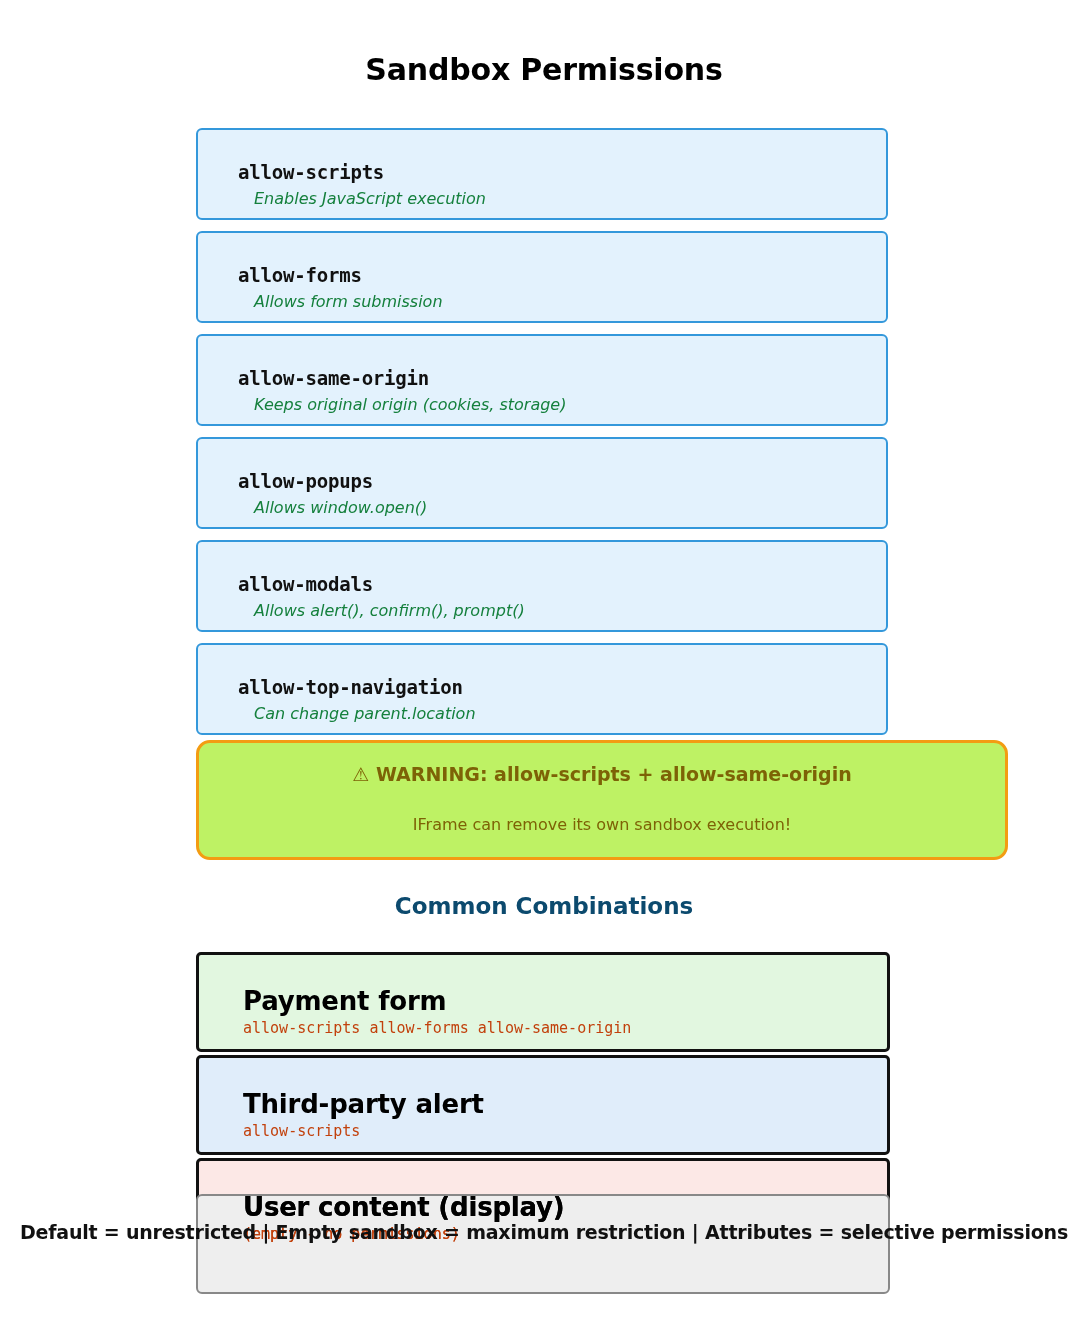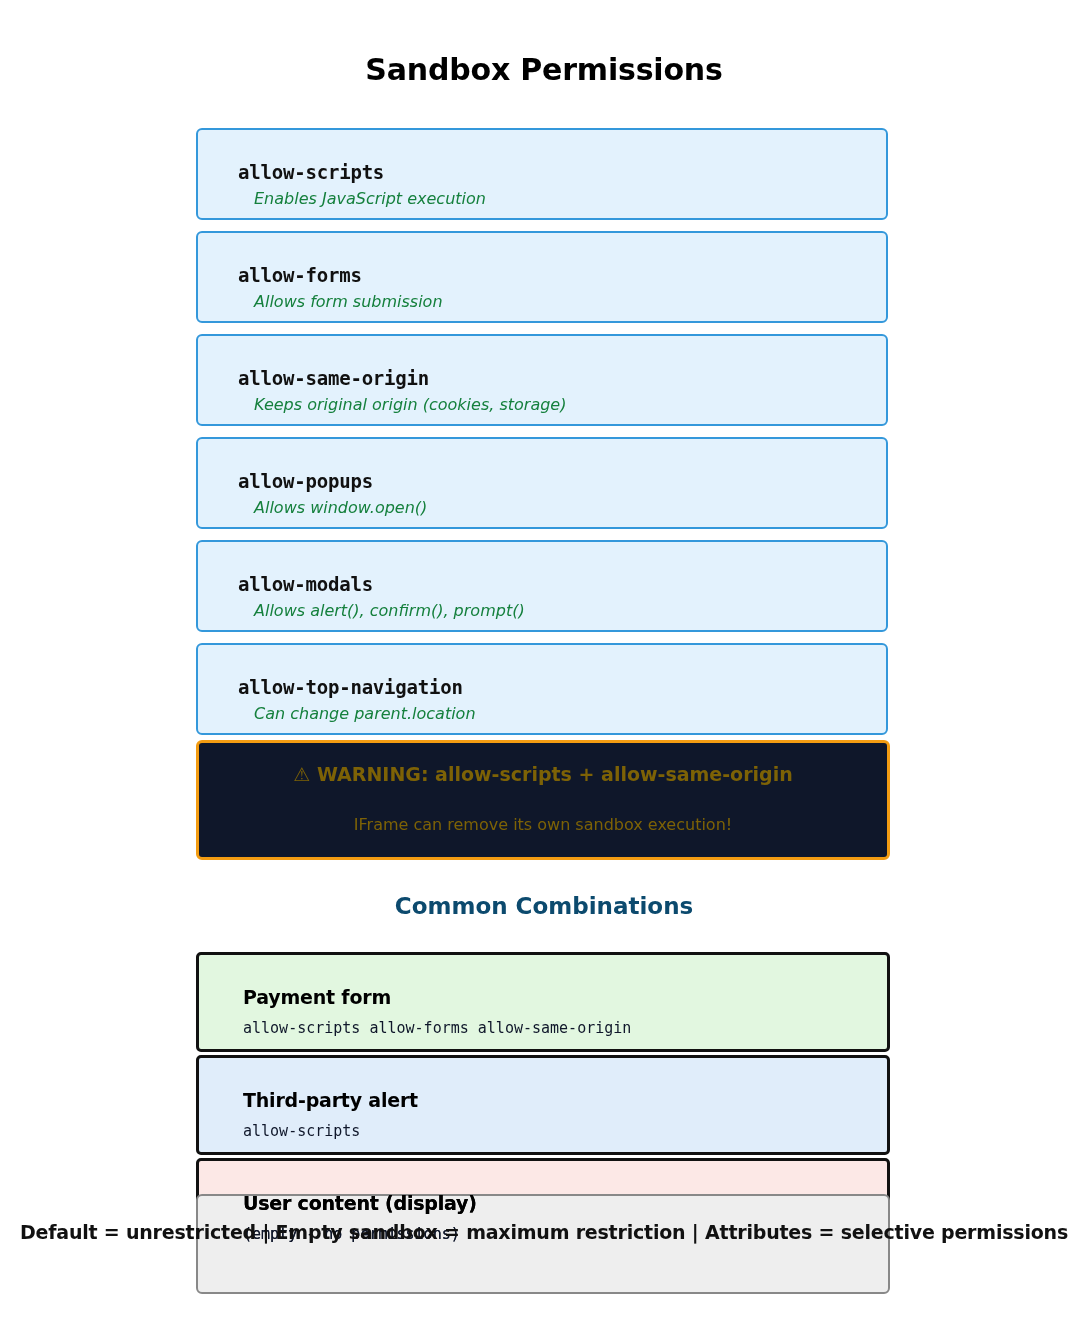--- a/index.html
+++ b/index.html
@@ -62,26 +62,26 @@
     font-style: italic;
     font-size: 16px;
     color: #15803d;
   }
 
   
   .warning-box {
     position: absolute;
     left: 196px;
     top: 740px;
-    width: 694px;
+    width: 812px;
     height: 120px;
     box-sizing: border-box;
-    background: #0f172a;
+    background: #bef264;
     border: 3px solid #f39c12;
-    border-radius: 6px;
+    border-radius: 14px;
   }
   .warning-title {
     position: absolute;
     left: 0;
     top: 20px;
     width: 100%;
     text-align: center;
     font-size: 19px;
     font-weight: bold;
     color: #7d6206;
@@ -119,32 +119,32 @@
     width: 694px;
     height: 100px;
     box-sizing: border-box;
     border: 3px solid #111111;
     border-radius: 5px;
   }
   .combo-card .combo-name {
     position: absolute;
     left: 44px;
     top: 31px;
-    font-size: 19px;
+    font-size: 26px;
     font-weight: bold;
     color: #000000;
     letter-spacing: -0.2px;
   }
   .combo-card .combo-attrs {
     position: absolute;
     left: 44px;
     top: 64px;
     font-family: "DejaVu Sans Mono", monospace;
     font-size: 15px;
-    color: #0f172a;
+    color: #c2410c;
   }
 
   
   .gray-panel {
     position: absolute;
     left: 196px;
     top: 1194px;
     width: 694px;
     height: 100px;
     box-sizing: border-box;

